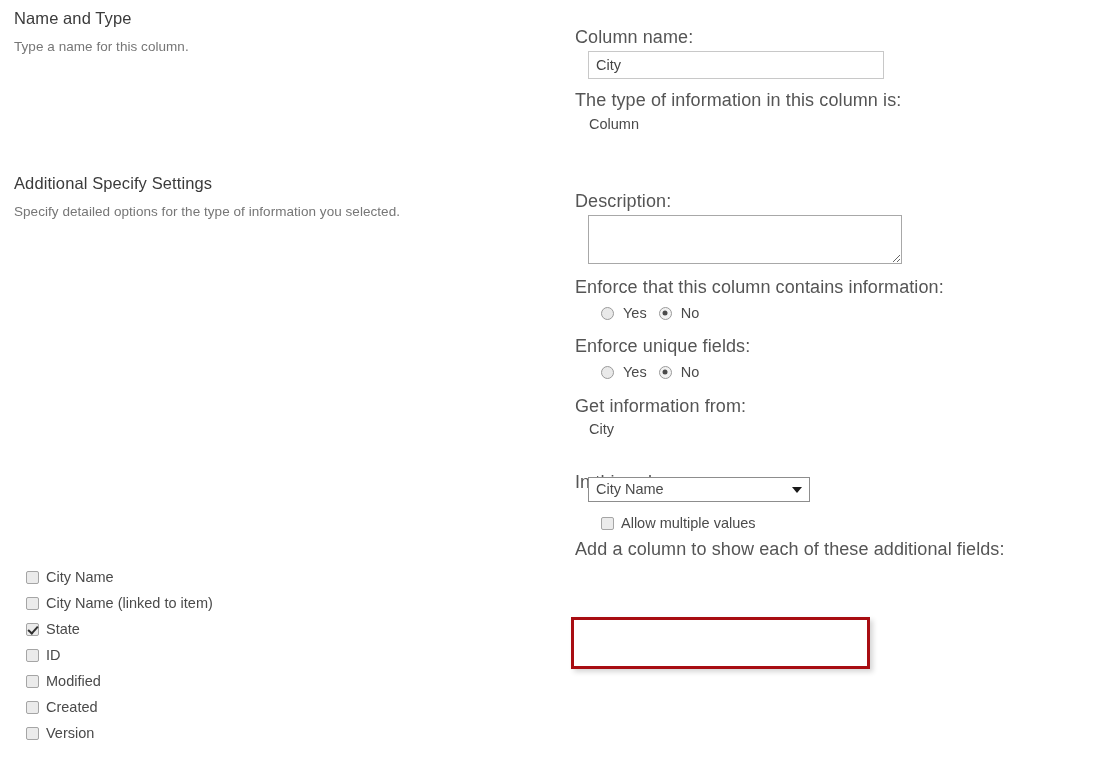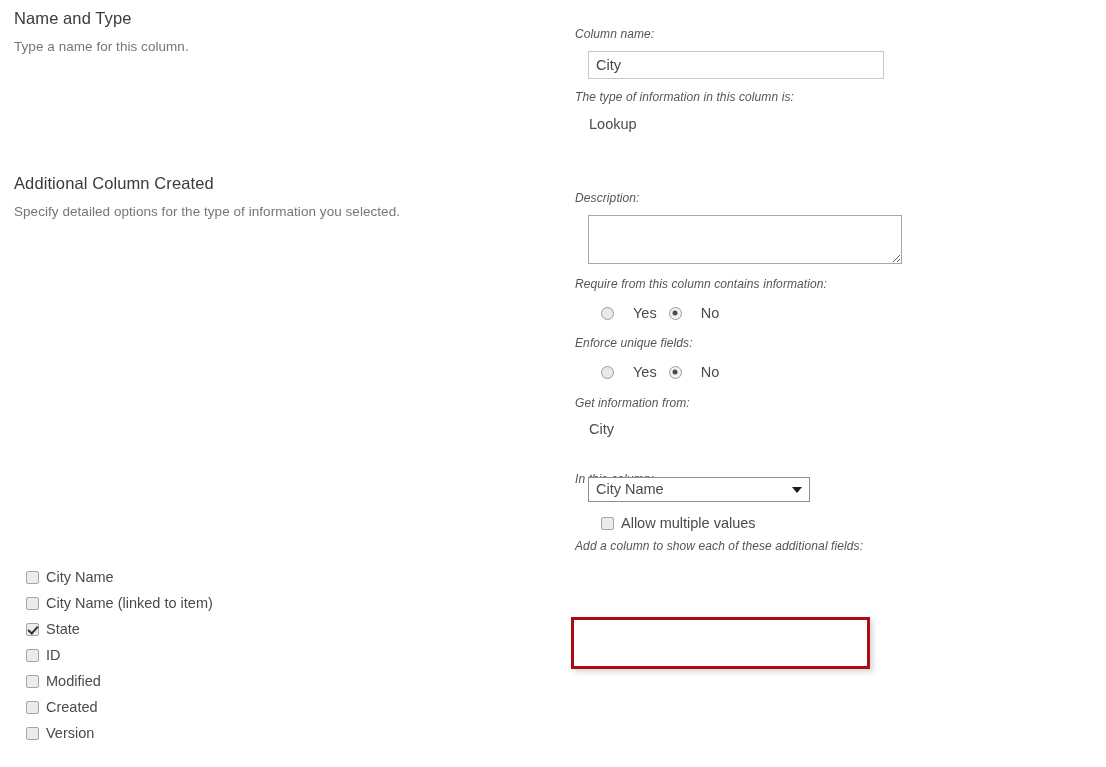--- a/index.html
+++ b/index.html
@@ -48,26 +48,25 @@
   .sec-additional .section-desc { margin-top: 11px; text-align: right; }
 
   
   .right-col {
     position: absolute;
     left: 575px;
     top: 0;
     width: 520px;
   }
   .field-label {
-    font-size: 12px;
+    font-size: 18px;
     color: #555555;
     font-weight: 400;
     letter-spacing: .1px;
     white-space: nowrap;
-    font-style: italic;
   }
   .static-value {
     font-size: 14.5px;
     color: #4a4a4a;
     margin-left: 14px;
     white-space: nowrap;
   }
 
   .row { position: absolute; left: 0; }
 
@@ -143,21 +142,21 @@
   
   .radio-group {
     margin-left: 26px;
     display: flex;
     align-items: center;
     gap: 12px;
   }
   .radio-item {
     display: flex;
     align-items: center;
-    gap: 19px;
+    gap: 9px;
     font-size: 14.5px;
     color: #4a4a4a;
     cursor: pointer;
   }
   .rb {
     width: 13px;
     height: 13px;
     border-radius: 50%;
     border: 1px solid #9a9a9a;
     background: #e9e9e9;
@@ -239,51 +238,51 @@
 <div class="page">
 
   <div class="left-col">
 
     <div class="sec-name-type">
       <div class="section-head">Name and Type</div>
       <div class="section-desc">Type a name for this column.</div>
     </div>
 
     <div class="sec-additional">
-      <div class="section-head">Additional Column Created</div>
+      <div class="section-head">Additional Specify Settings</div>
       <div class="section-desc">Specify detailed options for the type of information you selected.</div>
     </div>
 
   </div>
 
   <div class="right-col">
 
     <div class="row" style="top:27px;">
       <div class="field-label">Column name:</div>
     </div>
     <div class="row" style="top:51px;">
       <input class="text-input" type="text" value="City" style="">
     </div>
 
     <div class="row" style="top:90px;">
       <div class="field-label">The type of information in this column is:</div>
     </div>
     <div class="row" style="top:116px;">
-      <div class="static-value">Lookup</div>
+      <div class="static-value">Column</div>
     </div>
 
     <div class="row" style="top:191px;">
       <div class="field-label">Description:</div>
     </div>
     <div class="row" style="top:215px;">
       <textarea class="desc-area" style=""></textarea>
     </div>
 
     <div class="row" style="top:277px;">
-      <div class="field-label">Require from this column contains information:</div>
+      <div class="field-label">Enforce that this column contains information:</div>
     </div>
     <div class="row" style="top:305px;">
       <div class="radio-group">
         <div class="radio-item">
           <span class="rb"></span>
           <span>Yes</span>
         </div>
         <div class="radio-item">
           <span class="rb on"></span>
           <span>No</span>

